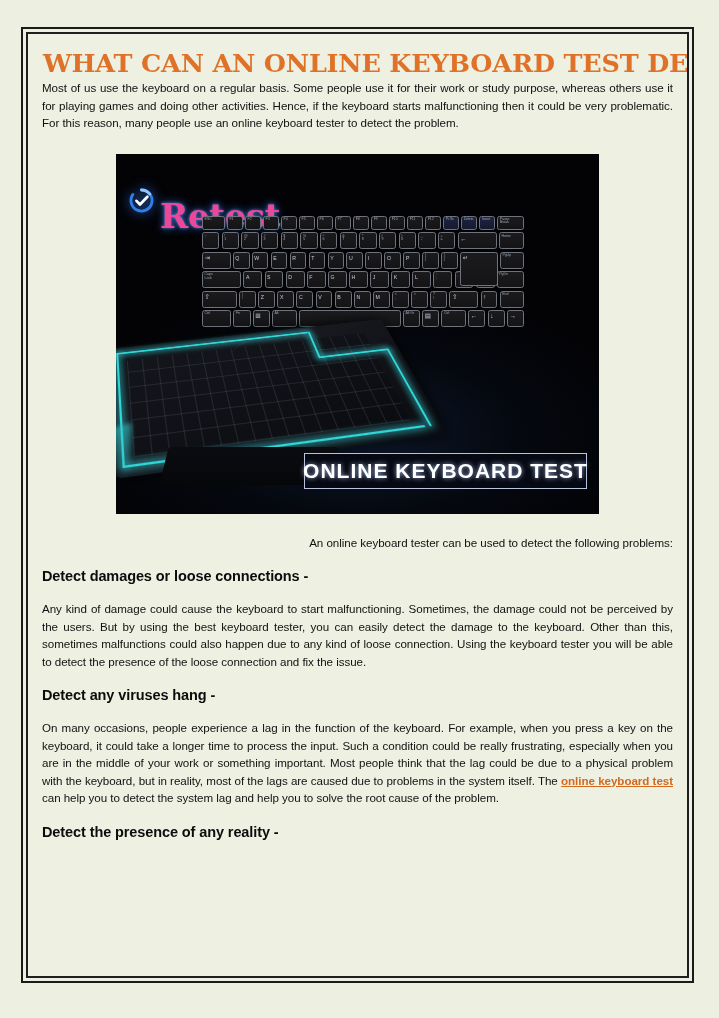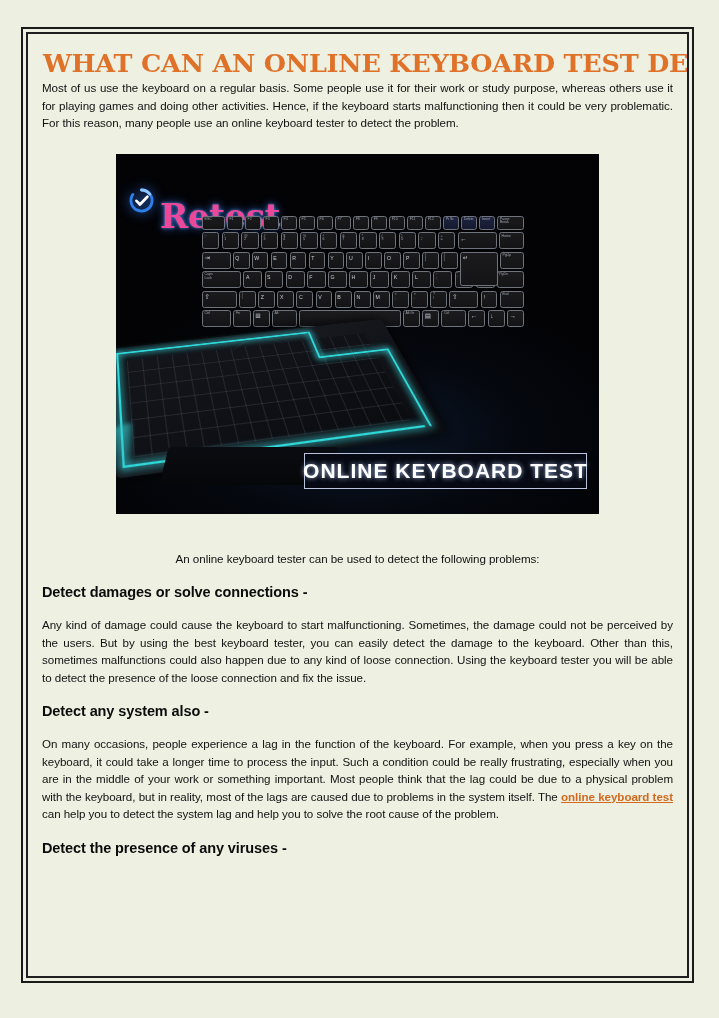--- a/index.html
+++ b/index.html
@@ -75,22 +75,21 @@
     font-size: 11.6px;
     line-height: 17.5px;
     color: #111111;
     text-align: justify;
     margin: 0;
     letter-spacing: -0.05px;
   }
   .para.lead {
   }
   .para.tight {
-    text-align: center;
-    margin-top: 16px;
+    text-align: right;
   }
   .section-head {
     font-family: "Liberation Sans", sans-serif;
     font-weight: bold;
     font-size: 14.5px;
     line-height: 19px;
     color: #0c0c0c;
     margin: 0;
     letter-spacing: -0.1px;
   }
@@ -657,29 +656,29 @@
                 <span class="banner-text">ONLINE KEYBOARD TEST</span>
               </div>
             </div>
           </div>
         </div>
 
         <div class="spacer-20"></div>
         <p class="para tight">An online keyboard tester can be used to detect the following problems:</p>
 
         <div class="spacer-16"></div>
-        <h2 class="section-head">Detect damages or solve connections -</h2>
+        <h2 class="section-head">Detect damages or loose connections -</h2>
         <div class="spacer-14"></div>
         <p class="para">Any kind of damage could cause the keyboard to start malfunctioning. Sometimes, the damage could not be perceived by the users. But by using the best keyboard tester, you can easily detect the damage to the keyboard. Other than this, sometimes malfunctions could also happen due to any kind of loose connection. Using the keyboard tester you will be able to detect the presence of the loose connection and fix the issue.</p>
 
         <div class="spacer-16"></div>
-        <h2 class="section-head">Detect any system also -</h2>
+        <h2 class="section-head">Detect any viruses hang -</h2>
         <div class="spacer-14"></div>
         <p class="para"><span>On many occasions, people experience a lag in the function of the keyboard. For example, when you press a key on the keyboard, it could take a longer time to process the input. Such a condition could be really frustrating, especially when you are in the middle of your work or something important. Most people think that the lag could be due to a physical problem with the keyboard, but in reality, most of the lags are caused due to problems in the system itself. The </span><a class="inline-link">online keyboard test</a><span> can help you to detect the system lag and help you to solve the root cause of the problem.</span></p>
 
         <div class="spacer-16"></div>
-        <h2 class="section-head">Detect the presence of any viruses -</h2>
+        <h2 class="section-head">Detect the presence of any reality -</h2>
         <div class="spacer-14"></div>
 
       </div>
     </div>
   </div>
 </div>
 
 </body></html>

